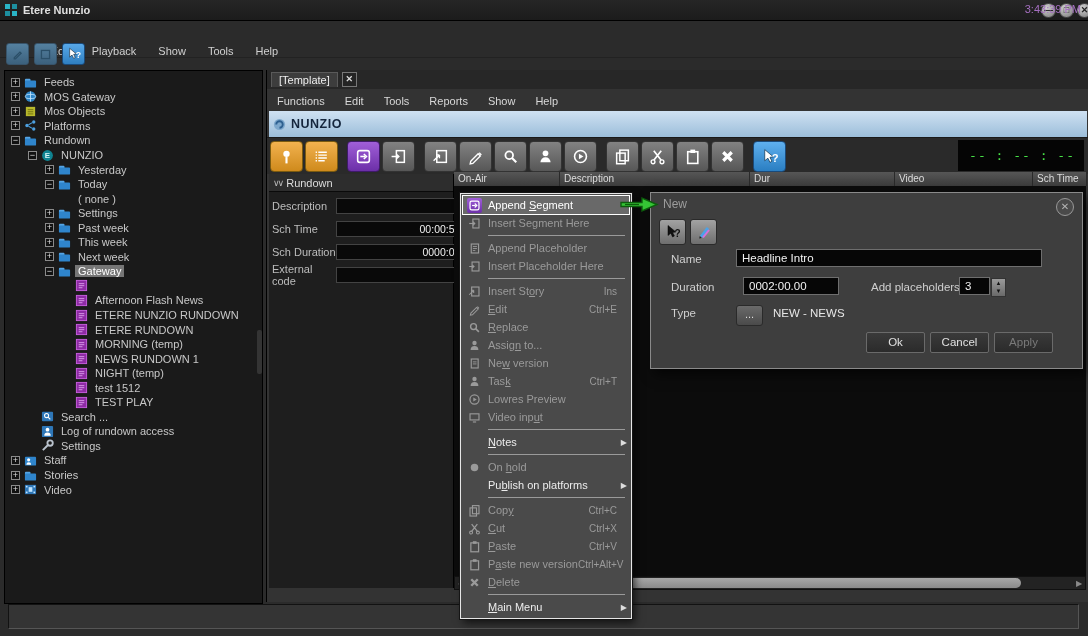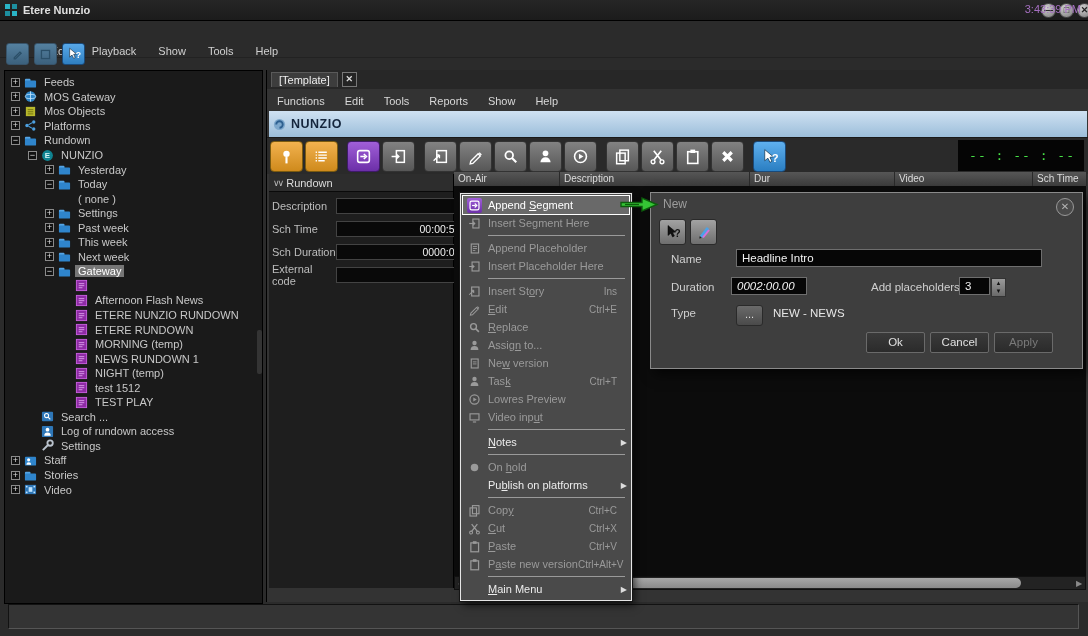--- a/index.html
+++ b/index.html
@@ -846,20 +846,28 @@
     <div class="mi">
     <span class="chip">
         <svg width="13" height="13" viewBox="0 0 16 16">
           <rect x="3.5" y="3.5" width="9.5" height="11" fill="none" stroke="currentColor" stroke-width="1.5"></rect>
           <rect x="6" y="1.5" width="4.5" height="3.2" fill="currentColor"></rect>
         </svg>
       </span>
       <span class="lbl">P<u>a</u>ste new version</span>
       <span class="short">Ctrl+Alt+V</span>
     </div>
+    <div class="mi">
+    <span class="chip">
+        <svg width="13" height="13" viewBox="0 0 16 16">
+          <path d="M4 4 L12 12 M12 4 L4 12" stroke="currentColor" stroke-width="3"></path>
+        </svg>
+      </span>
+      <span class="lbl"><u>D</u>elete</span>
+    </div>
     <div class="msep"></div>
     <div class="mi on">
     <span class="chip"></span>
       <span class="lbl"><u>M</u>ain Menu</span>
       <span class="sub">▶</span>
     </div>
   </div>
 
 <div class="abs" id="dialog">
   <div id="dlgtitle">New</div>
@@ -877,21 +885,21 @@
           <path d="M7 13.5 L13 6" stroke="#d86fd8" stroke-width="2"></path>
           <path d="M3.2 14.5 l2.6-.6 -2-2 Z" fill="#222"></path>
         </svg>
     </span>
   </div>
 
   <span class="dlabel" style="left:20px;top:60px">Name</span>
   <input class="dinput" style="left: 85px; top: 56px; width: 306px;" value="Headline Intro">
 
   <span class="dlabel" style="left:20px;top:88px">Duration</span>
-  <input class="dinput" style="left: 80px; top: 84px; width: 76px; font-style: italic;" value="0002:00.00">
+  <input class="dinput" style="left: 92px; top: 84px; width: 96px;" value="0002:00.00">
 
   <span class="dlabel" style="left:220px;top:88px">Add placeholders</span>
   <input class="dinput" style="left: 308px; top: 84px; width: 31px;" value="3">
   <div id="spin">
     <div>▲</div>
     <div>▼</div>
   </div>
 
   <span class="dlabel" style="left:20px;top:114px">Type</span>
   <div id="typebtn">...</div>

